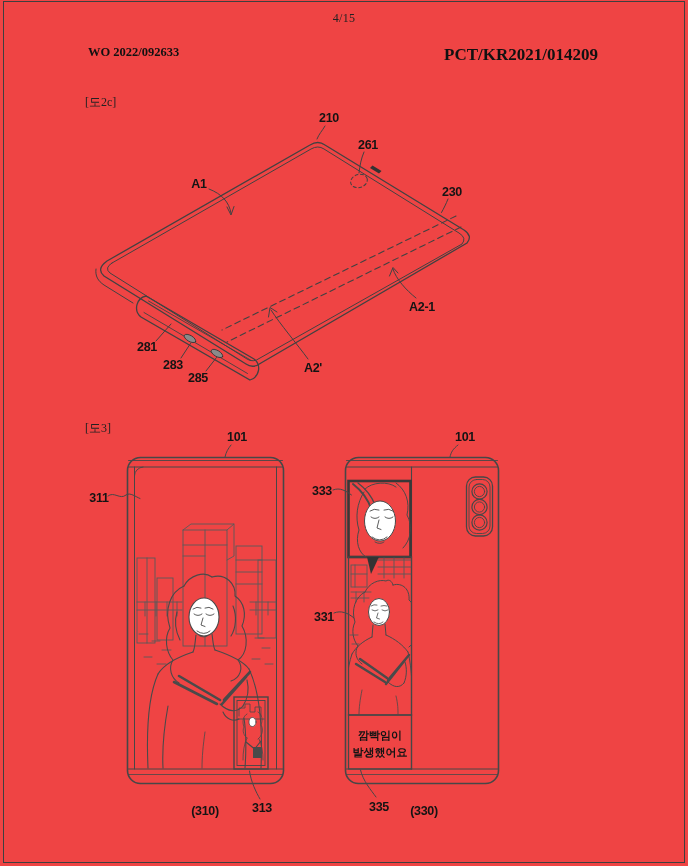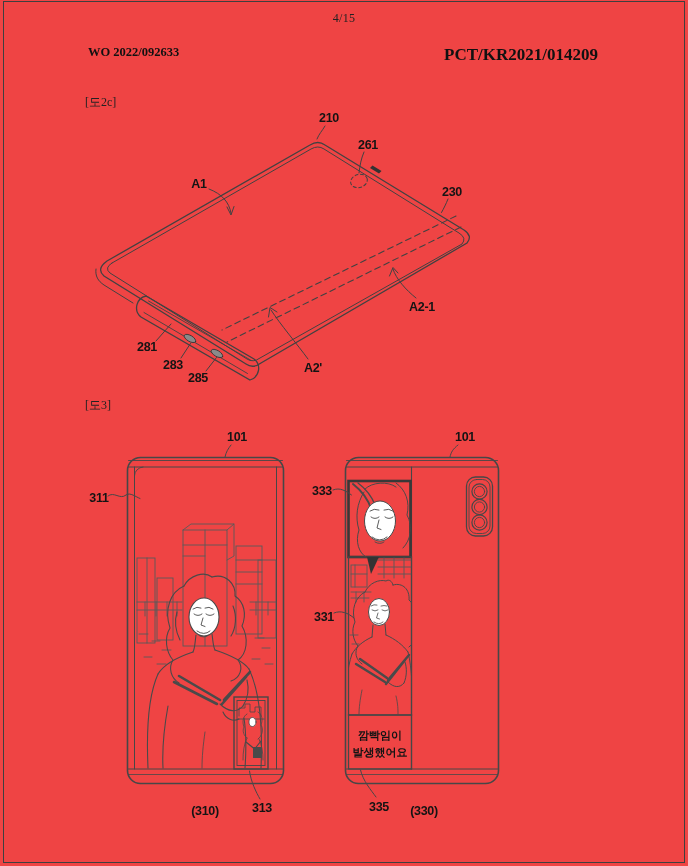--- a/index.html
+++ b/index.html
@@ -12,21 +12,21 @@
     border:1.6px solid #3f3f3f;pointer-events:none;
   }
   .page-num{
     position:absolute;top:11px;left:0;right:0;text-align:center;
     font-size:12px;color:#222;letter-spacing:.3px;
   }
   .pub-left{position:absolute;top:45px;left:88px;font-size:12.5px;font-weight:bold;color:#111;text-align:center;}
   .pub-right{position:absolute;top:45px;right:90px;font-size:17px;font-weight:bold;color:#111;}
   .fig-tag{position:absolute;font-size:12px;color:#222;font-family:"Liberation Serif",serif;}
   .fig-tag-2c{left:85px;top:86px;margin-top:8px;}
-  .fig-tag-3{left:85px;top:397px;}
+  .fig-tag-3{left:85px;top:420px;}
   svg{position:absolute;left:0;top:0;}
   svg text{
     font-family:"Liberation Sans", sans-serif;font-weight:bold;
     font-size:12.5px;fill:#141414;letter-spacing:-0.3px;
   }
   svg text.kr{font-size:11px;letter-spacing:0;}
 </style>
 </head>
 <body>
 

